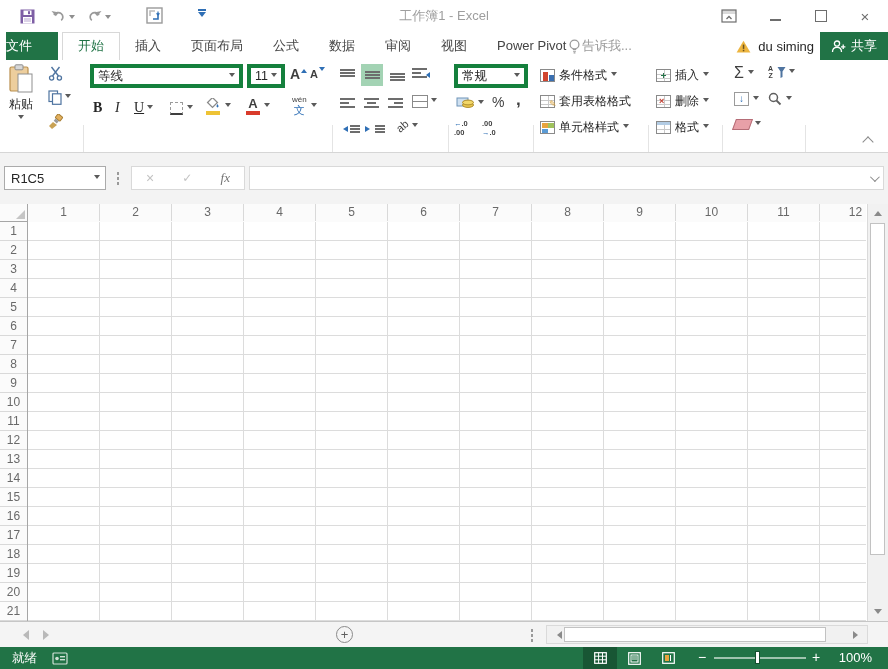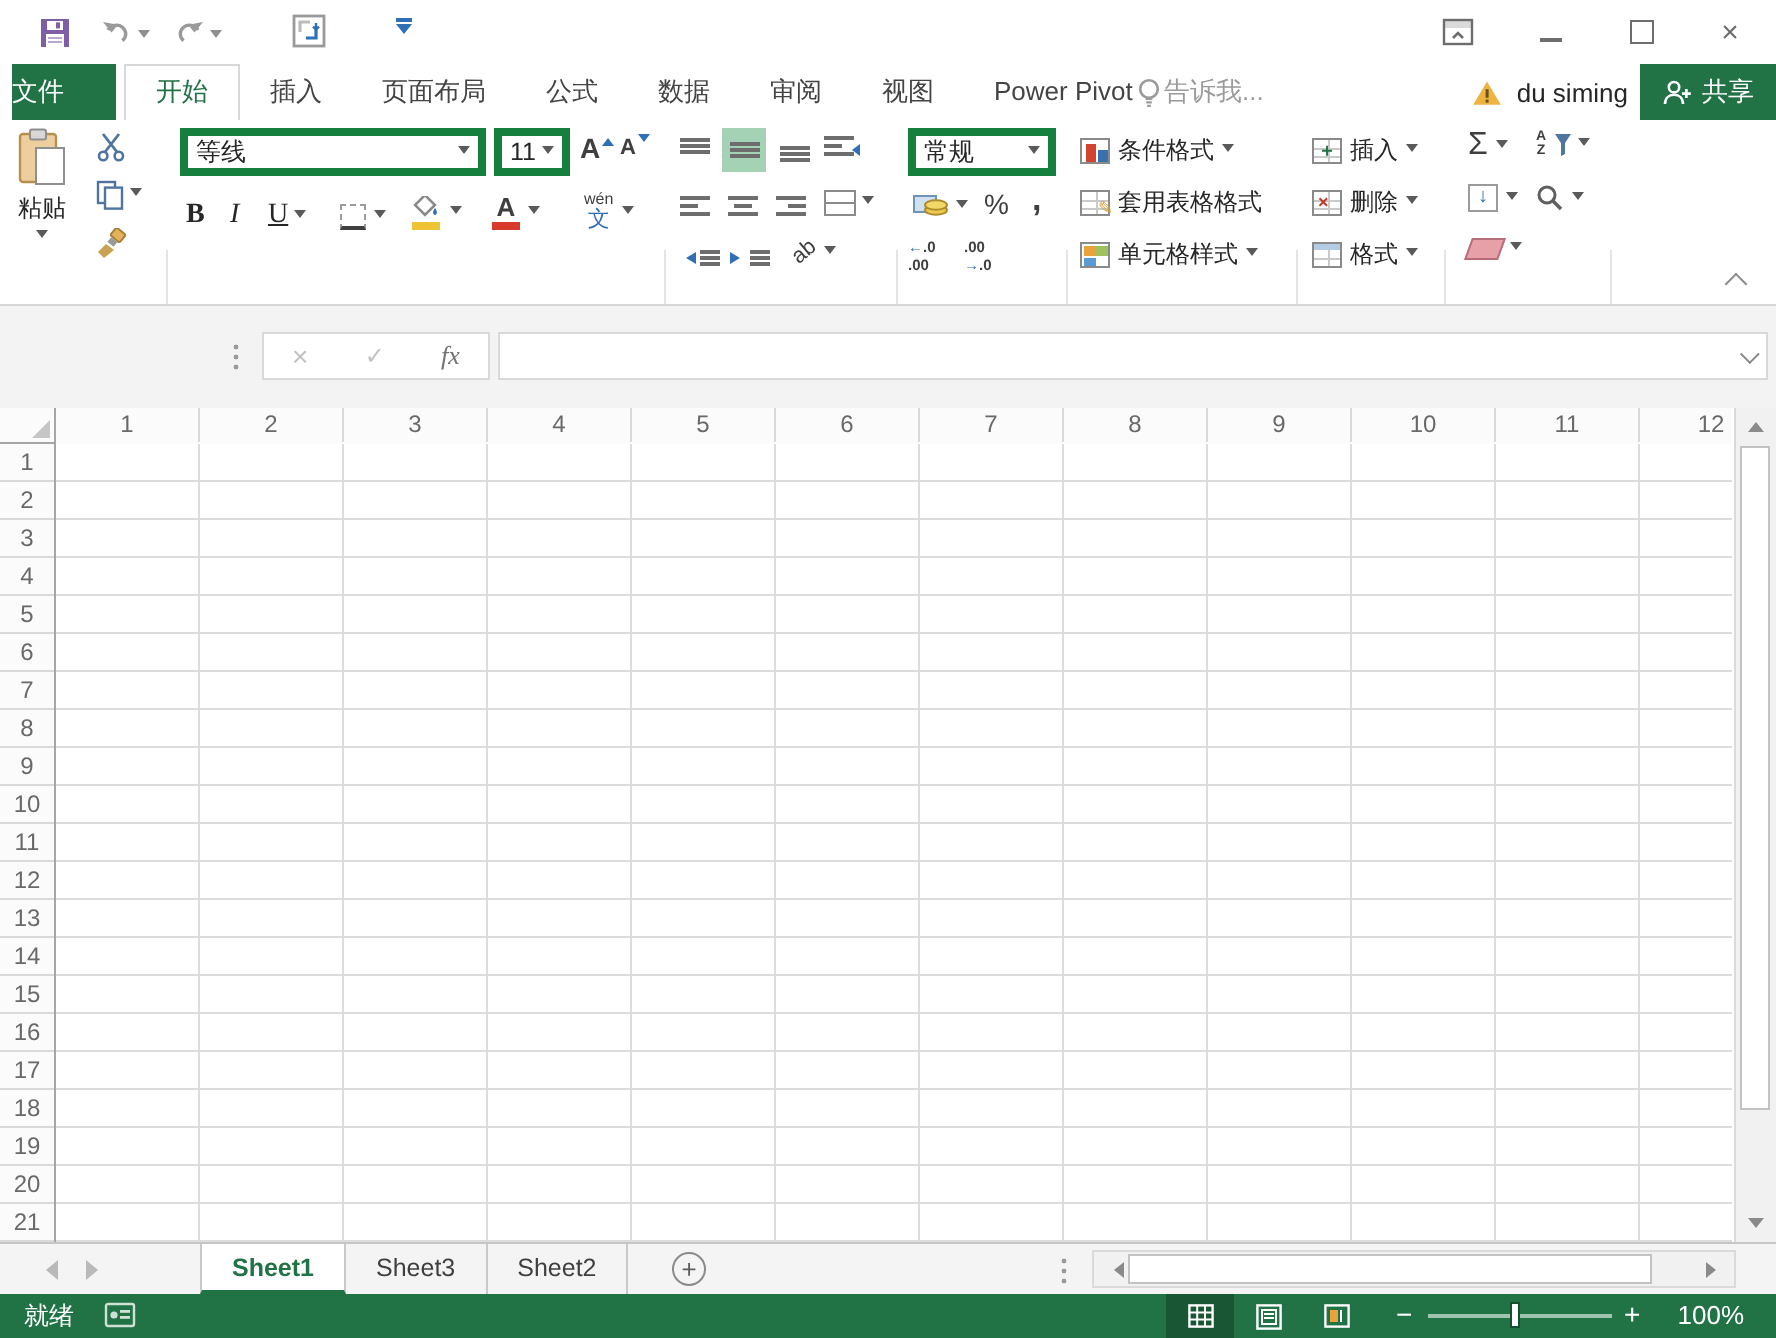--- a/index.html
+++ b/index.html
@@ -136,20 +136,21 @@
         <rect x="1" y="1" width="15" height="15" fill="none" stroke="#9a9a9a" stroke-width="1.4"></rect>
         <path d="M4 9 L4 4 L9 4" fill="none" stroke="#bcbcbc" stroke-width="1.6"></path>
         <path d="M7 12 L12 12 L12 7" fill="none" stroke="#2f6fb5" stroke-width="1.6"></path>
         <path d="M12 4.5 L12 7.8 M10.5 6.3 L12 7.8 L13.5 6.3" fill="none" stroke="#2f6fb5" stroke-width="1.2"></path>
       </svg>
     </div>
     <div class="qatbtn" style="left:198px;top:9px;flex-direction:column;gap:1px;">
       <span style="display:block;width:8px;height:1.6px;background:#2f6fb5;"></span>
       <span style="display:block;width:0;height:0;border:4px solid transparent;border-top:5px solid #2f6fb5;"></span>
     </div>
+    <div id="wintitle">工作簿1 - Excel</div>
     <div class="winctl" style="right:138px;">
       <svg width="16" height="14" viewBox="0 0 16 14">
         <rect x="1" y="1" width="14" height="12" fill="none" stroke="#6d6d6d" stroke-width="1.2"></rect>
         <rect x="1" y="1" width="14" height="4" fill="#6d6d6d" opacity="0.25"></rect>
         <path d="M5.5 10 L8 7.5 L10.5 10" fill="none" stroke="#6d6d6d" stroke-width="1.3"></path>
       </svg>
     </div>
     <div class="winctl" style="right:92px;">
       <span style="display:block;width:11px;height:1.6px;background:#6d6d6d;margin-top:8px;"></span>
     </div>
@@ -438,20 +439,24 @@
     </div>
     <div class="glabel" style="left:722px;width:83px;">编辑</div>
 
     <div class="rbtn" style="left:864px;top:78px;">
       <span style="width:7px;height:7px;border-left:1.6px solid #8a8a8a;border-top:1.6px solid #8a8a8a;transform:rotate(45deg);display:inline-block;"></span>
     </div>
   </div>
   <div id="ribbon-bottom"></div>
 
   <div id="fstrip">
+    <div class="fbox" style="left:4px;width:102px;border:1px solid #ababab;">
+      <span style="padding-left:6px;font-size:13px;color:#262626;">R1C5</span>
+      <span class="dd" style="margin-left:auto;margin-right:5px;"></span>
+    </div>
     <div class="abs dots3" style="left:116px;top:18px;"></div>
     <div class="fbox" style="left:131px;width:114px;border:1px solid #d9d9d9;justify-content:space-around;">
       <span style="font-size:14px;color:#c2c2c2;">×</span>
       <span style="font-size:12px;color:#c2c2c2;">✓</span>
       <span style="font-size:13px;font-style:italic;color:#737373;font-family:'Liberation Serif','DejaVu Serif',serif;">fx</span>
     </div>
     <div class="fbox" style="left:249px;width:635px;border:1px solid #d9d9d9;">
       <span style="padding-left:5px;font-size:12px;color:#262626;"></span>
       <span style="margin-left:auto;margin-right:6px;width:6px;height:6px;border-right:1.5px solid #8a8a8a;border-bottom:1.5px solid #8a8a8a;transform:rotate(45deg) translateY(-2px);"></span>
     </div>
@@ -507,25 +512,20 @@
     </div>
   </div>
 
   <div id="tabstrip">
     <div class="abs" style="left:18px;top:8px;">
       <span class="tri" style="display:block;border:5px solid transparent;border-right:6px solid #b9b9b9;margin-right:-5px;"></span>
     </div>
     <div class="abs" style="left:48px;top:8px;">
       <span class="tri" style="display:block;border:5px solid transparent;border-left:6px solid #b9b9b9;margin-left:-5px;"></span>
     </div>
-    <div id="sheet-tabs">
-        <div class="stab active">Sheet1</div>
-        <div class="stab">Sheet3</div>
-        <div class="stab">Sheet2</div>
-      </div>
     <div id="addsheet">+</div>
     <div class="abs dots3" style="left:530px;top:6px;"></div>
     <div id="hscroll">
       <div class="sarrow" style="left:0;top:0;width:16px;height:17px;">
         <span class="tri" style="border:4px solid transparent;border-right:5px solid #8a8a8a;margin-right:-4px;"></span>
       </div>
       <div id="hthumb"></div>
       <div class="sarrow" style="right:0;top:0;width:16px;height:17px;">
         <span class="tri" style="border:4px solid transparent;border-left:5px solid #8a8a8a;margin-left:-4px;"></span>
       </div>

